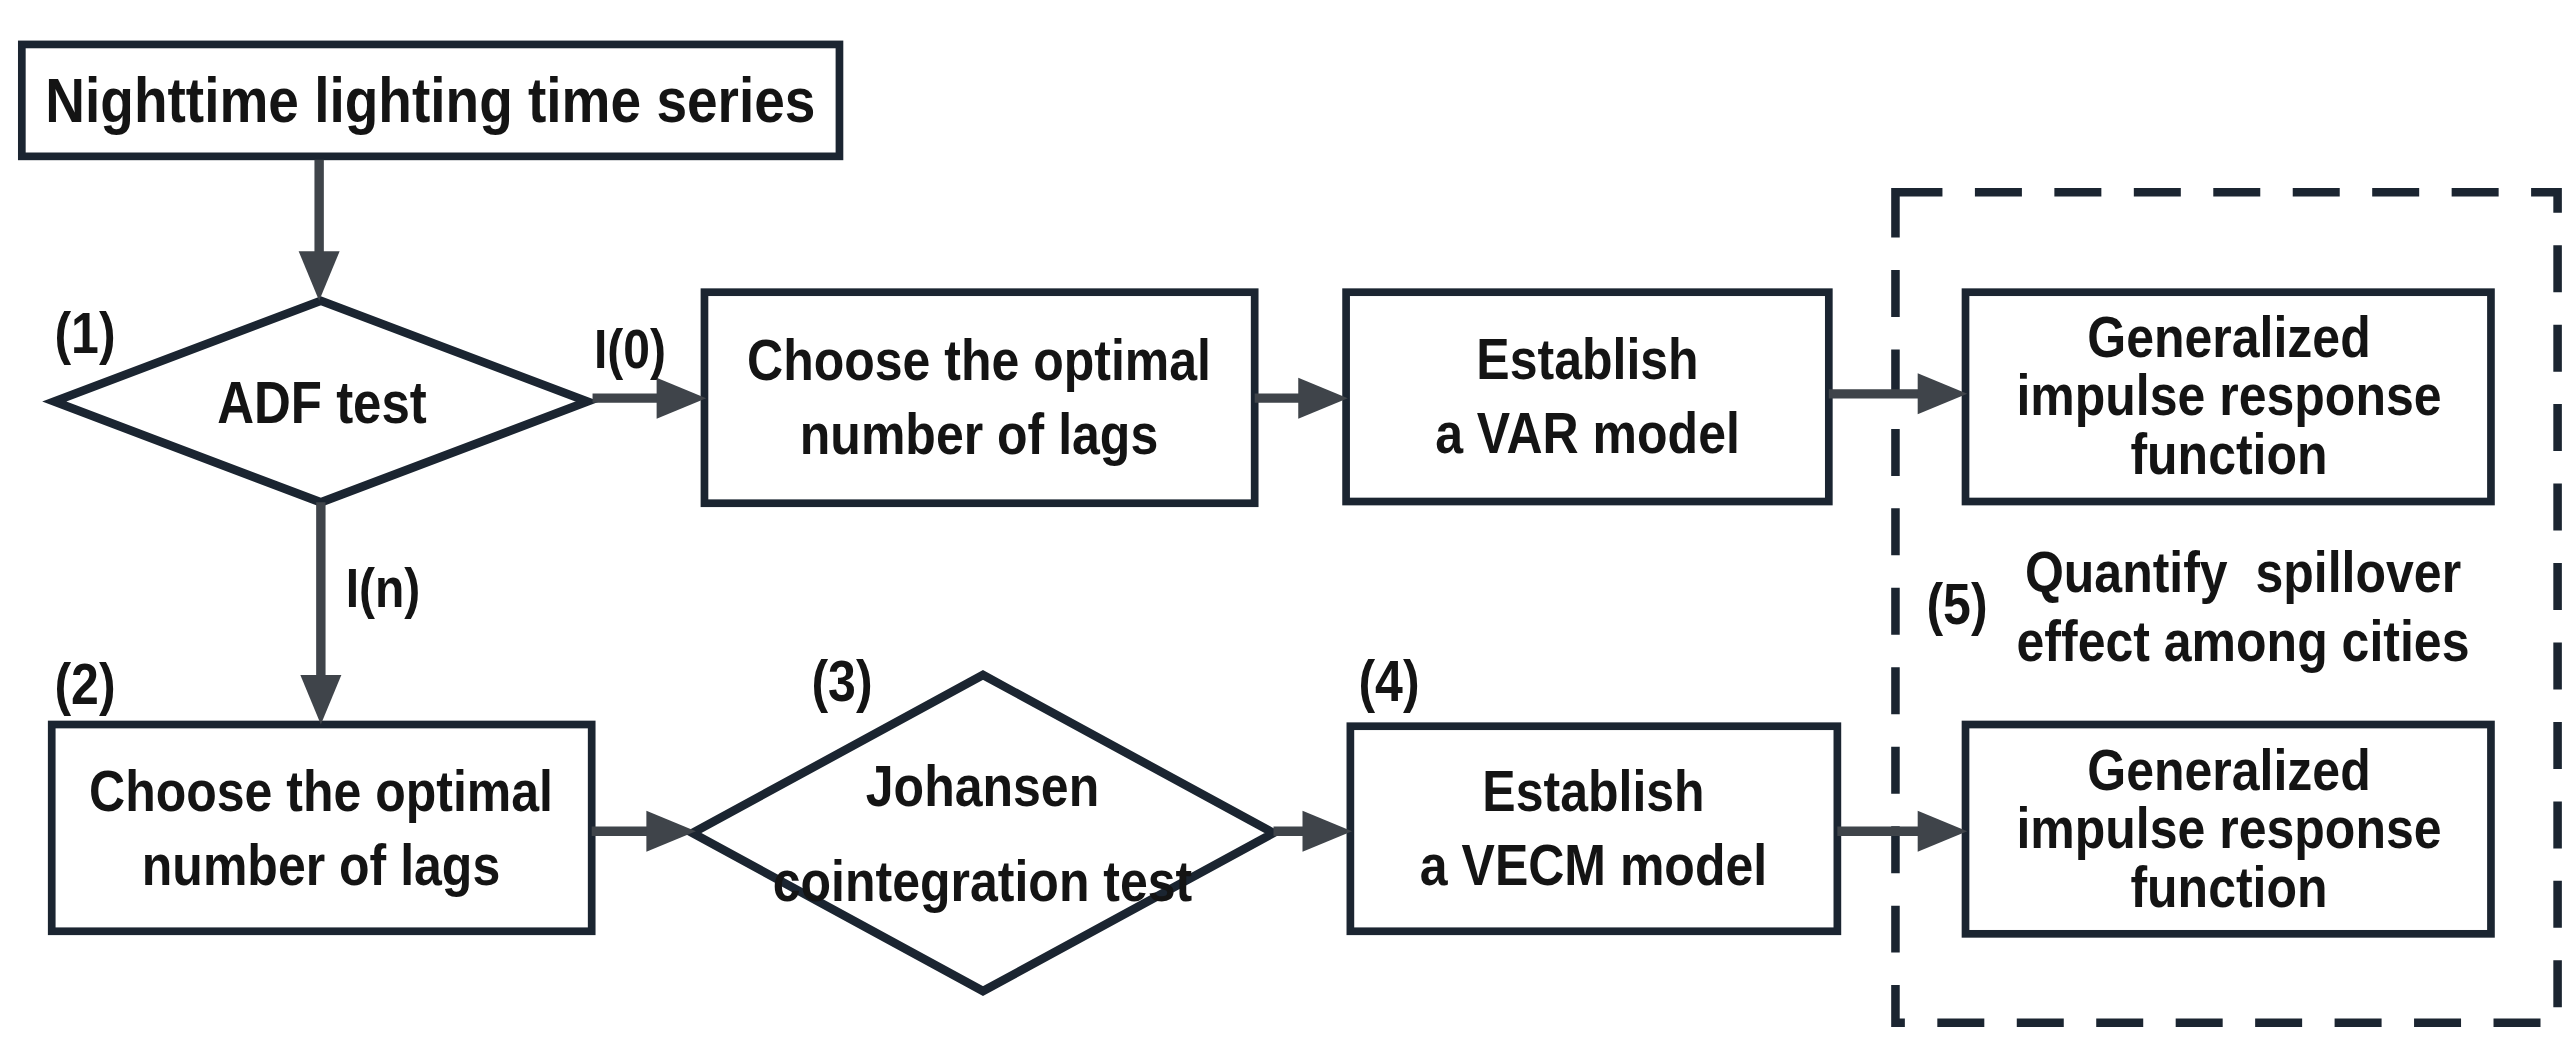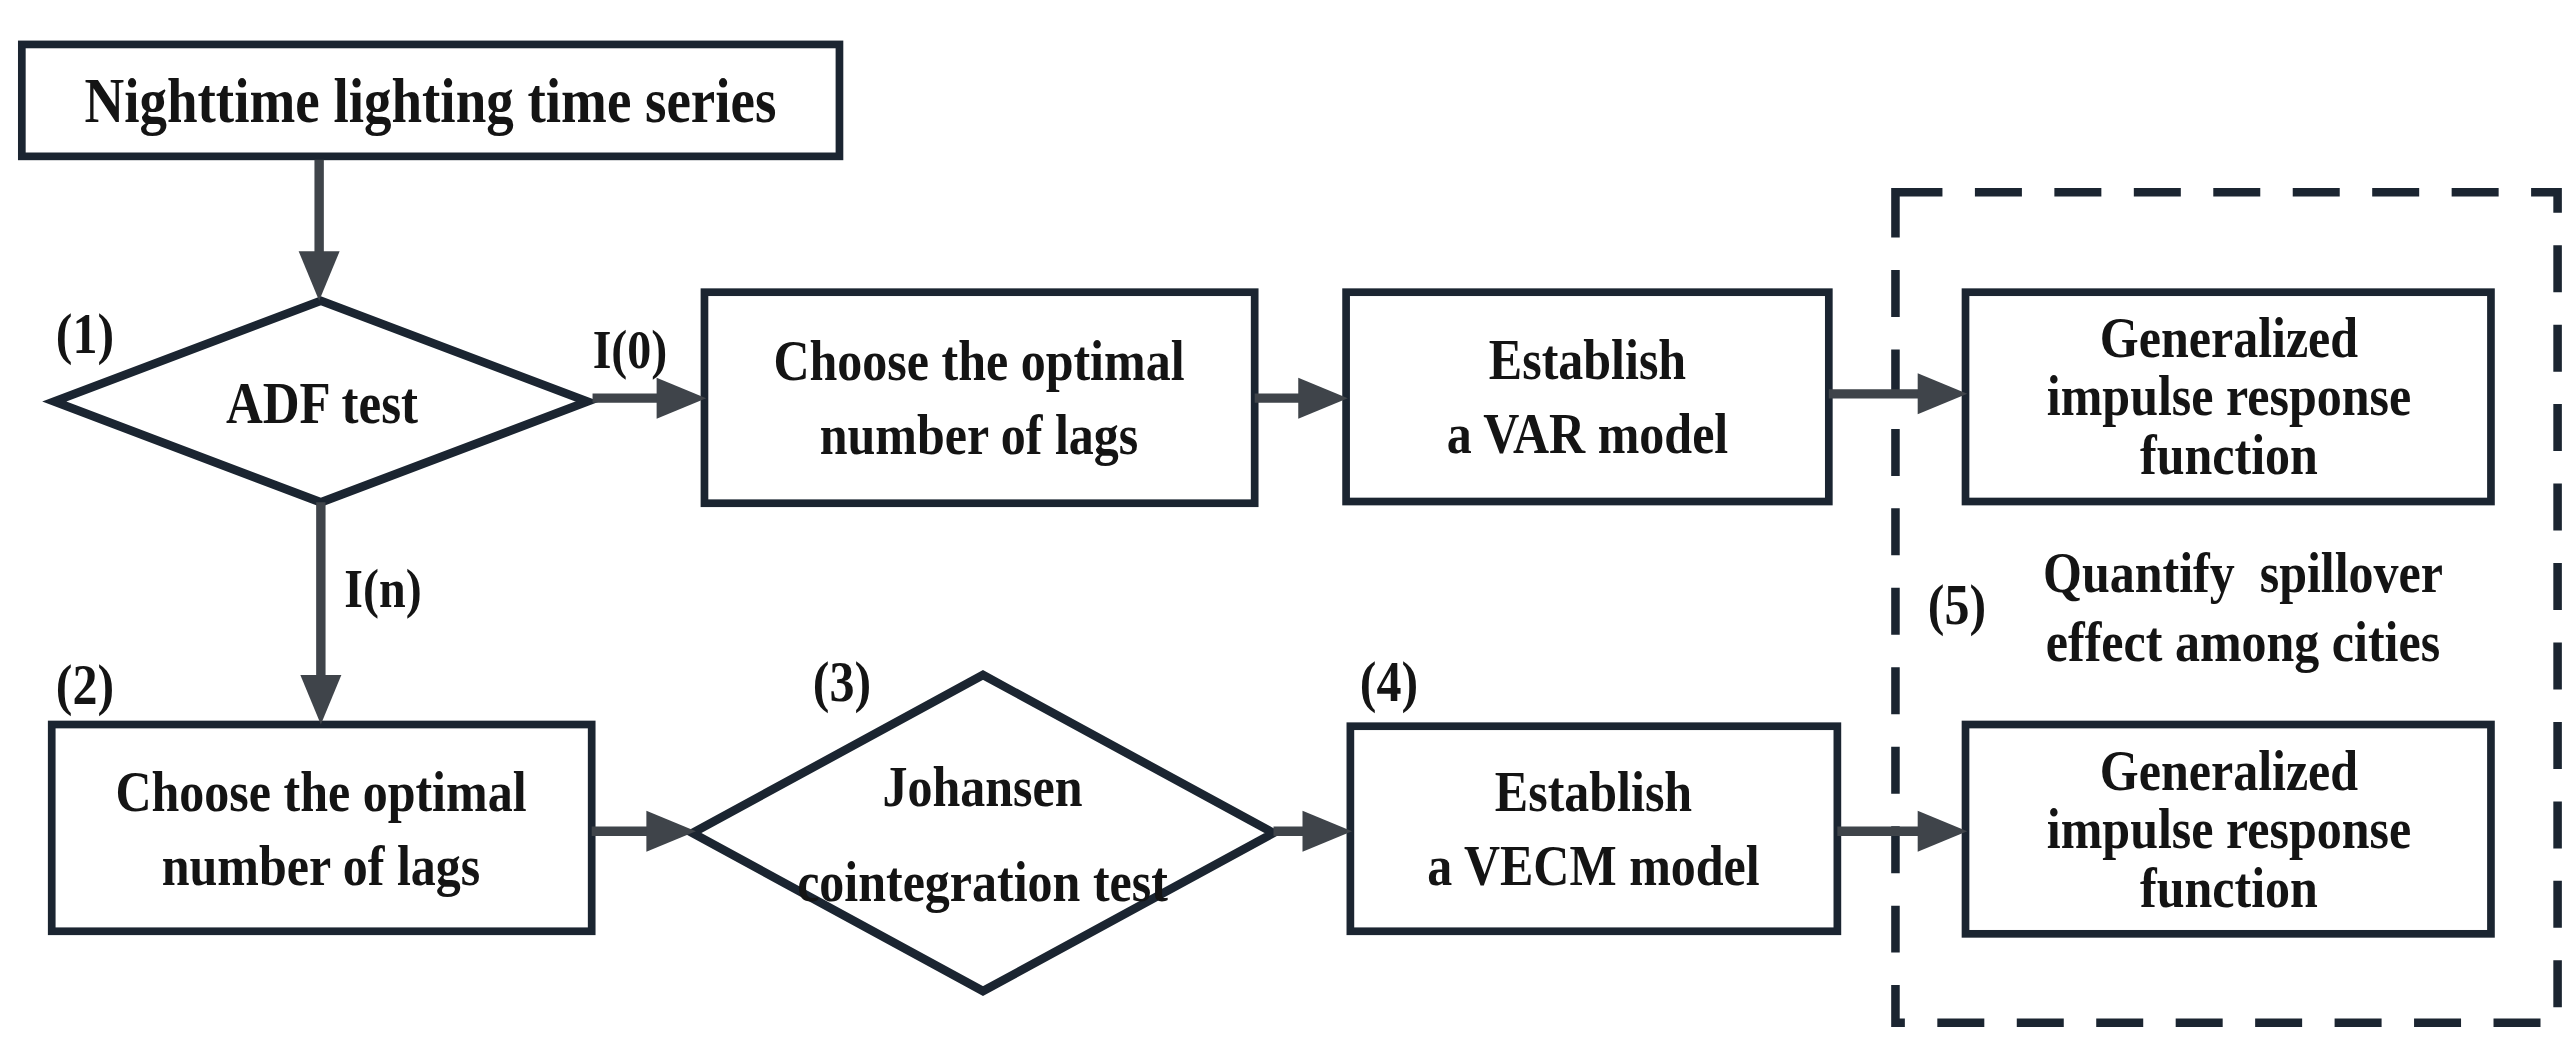--- a/index.html
+++ b/index.html
@@ -1,20 +1,20 @@
 <!DOCTYPE html>
 <html style="--bg: #ffffff; --line: #1b2531; --arrow: #3f444a; --text: #141414;font-size:13.7px"><head>
 <meta charset="utf-8">
 <style>
   html,body { margin:0; padding:0; background:#ffffff; }
   #canvas {
     position:relative;
     width:2576px; height:1056px;
     background:var(--bg,#ffffff);
-    font-family:Liberation Serif, serif;
+    font-family:Liberation Sans, sans-serif;
     overflow:hidden;
   }
   #shapes { position:absolute; left:0; top:0; width:2576px; height:1056px; }
 
   .box     { fill:#ffffff; stroke:var(--line,#1b2531); stroke-width:9; }
   .diamond { fill:#ffffff; stroke:var(--line,#1b2531); stroke-width:10; }
   .dashed  { fill:none; stroke:var(--line,#1b2531); stroke-width:10; stroke-dasharray:55 38; }
   .stem    { stroke:var(--arrow,#3f444a); stroke-width:11; fill:none; }
   .head    { fill:var(--arrow,#3f444a); stroke:none; }
 

